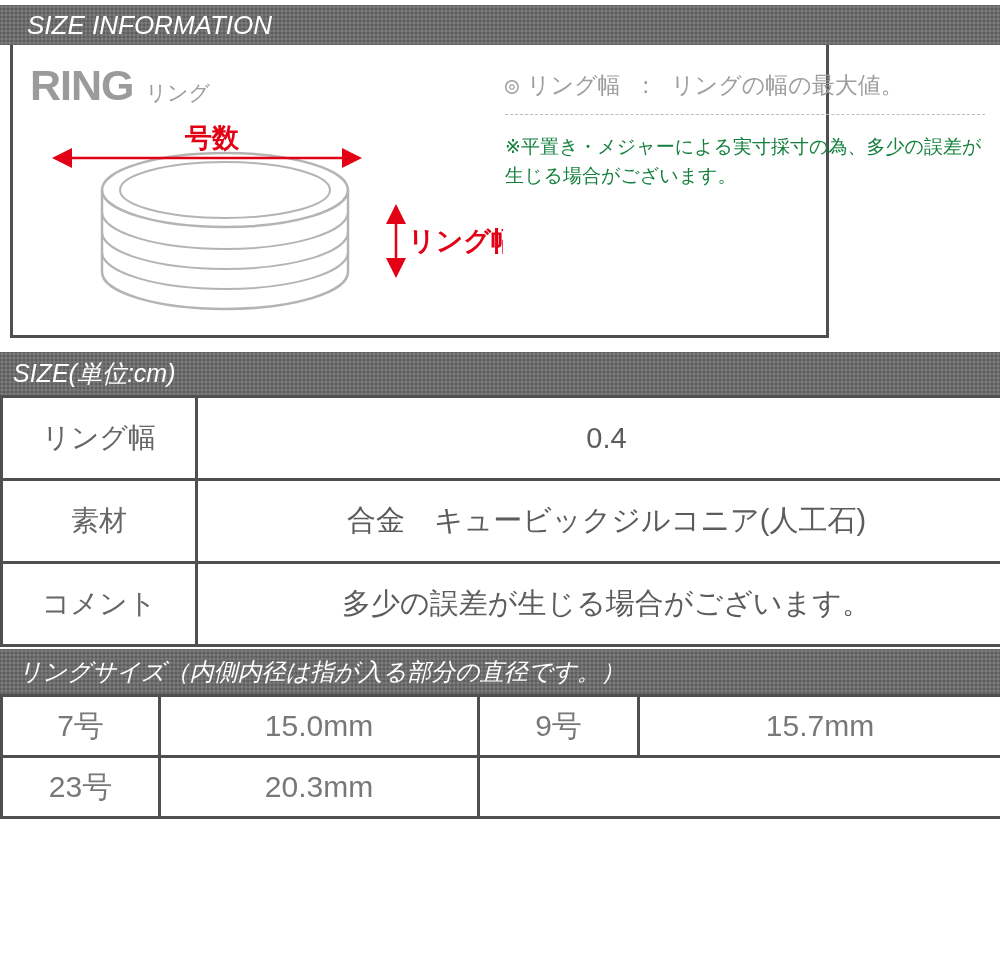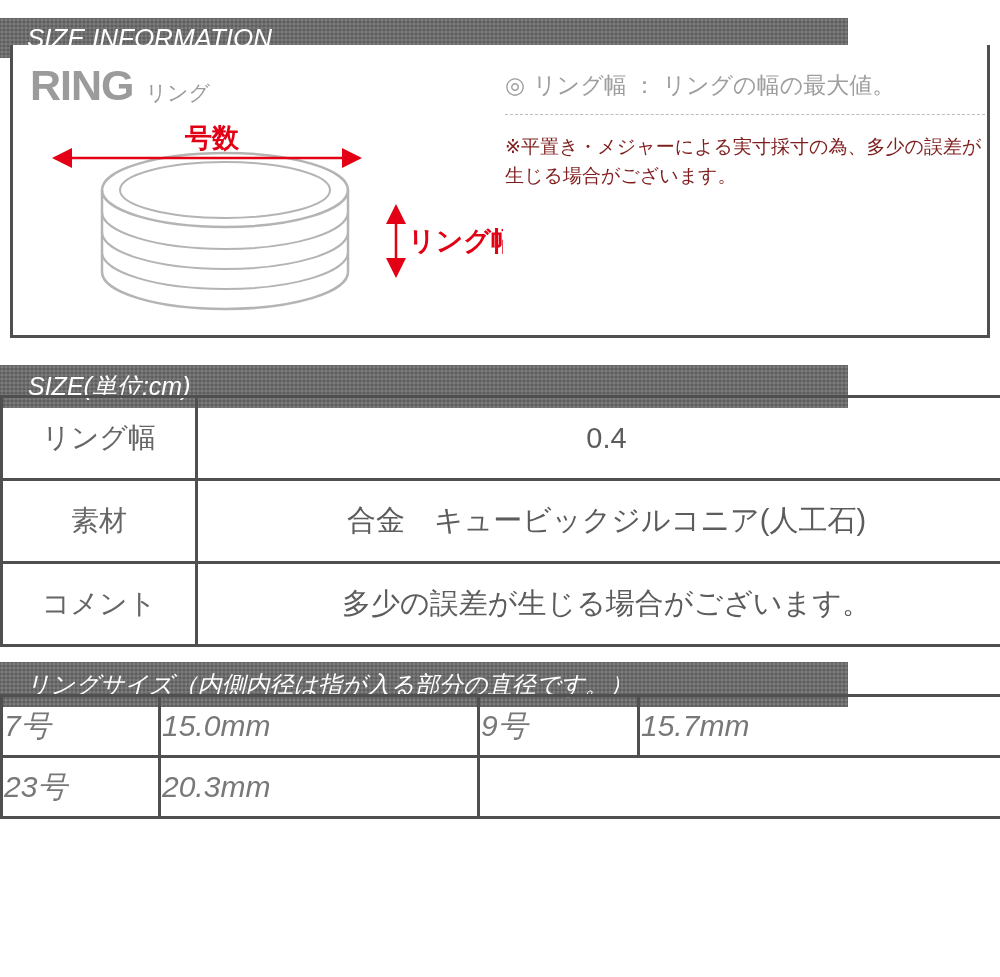--- a/index.html
+++ b/index.html
@@ -3,74 +3,74 @@
 <meta charset="utf-8">
 <style>
   html,body { margin:0; padding:0; }
   body {
     width:1000px; height:977px; position:relative; overflow:hidden;
     background:#ffffff;
     font-family:"Liberation Sans","DejaVu Sans",sans-serif;
   }
   
   .texbar {
-    position:absolute; left:0; width:848px; box-sizing:border-box;
+    position:absolute; left:0; width:1000px; box-sizing:border-box;
     background-color:#6d6d6d;
     background-image:
       radial-gradient(circle, rgba(255,255,255,0.10) 1px, transparent 1.3px),
       radial-gradient(circle, rgba(0,0,0,0.14) 1px, transparent 1.3px);
     background-size:4px 4px;
     background-position:0 0, 2px 2px;
     color:#ffffff; font-style:italic;
-    white-space:nowrap; overflow:hidden;margin-top:13px;
+    white-space:nowrap; overflow:hidden;
   }
   #bar-top    { top:5px;   height:40px; line-height:40px; font-size:26px; padding-left:27px; }
-  #bar-size   { top:352px; height:43px; line-height:43px; font-size:25px; padding-left:28px; }
-  #bar-rsize  { top:649px; height:45px; line-height:45px; font-size:24px; padding-left:26px; }
+  #bar-size   { top:352px; height:43px; line-height:43px; font-size:25px; padding-left:13px; }
+  #bar-rsize  { top:649px; height:45px; line-height:45px; font-size:24px; padding-left:18px; }
 
   
   #ring-box {
-    position:absolute; left:10px; top:45px; width:980px; height:293px;
+    position:absolute; left:10px; top:45px; width:819px; height:293px;
     box-sizing:border-box; background:#ffffff;
     border-left:3px solid #4f4f4f; border-right:3px solid #4f4f4f; border-bottom:3px solid #4f4f4f;
   }
   #ring-heading { position:absolute; left:17px; top:16px; white-space:nowrap; }
   #ring-heading .en { font-size:43px; font-weight:bold; color:#9b9b9b; letter-spacing:-1px; }
   #ring-heading .ja { font-size:21px; color:#9b9b9b; margin-left:12px; }
 
   #ring-svg { position:absolute; left:0; top:0; }
   .ring-stroke  { fill:none; stroke:#b4b4b4; stroke-width:2.5; }
   .ring-stroke2 { fill:none; stroke:#b4b4b4; stroke-width:2; }
   .red-line { stroke:#e30015; stroke-width:2.5; fill:none; }
   .red-label { font-family:"Liberation Sans","DejaVu Sans",sans-serif;
                font-size:27px; font-weight:bold; fill:#e30015; }
 
   
   #legend { position:absolute; left:492px; top:18px; width:480px; }
   .legend-line {
     font-size:23px; color:#9e9e9e; padding:7px 0 13px 0;
-    border-bottom:1px dashed #bcbcbc; white-space:nowrap;
+    border-bottom:1px dashed #bcbcbc; white-space:nowrap;font-family:Liberation Mono, monospace;
   }
   .legend-line .bullet { margin-right:8px; }
-  #legend-note { margin-top:17px; font-size:19px; color:#7f1d1d; line-height:1.55; }
+  #legend-note { margin-top:17px; font-size:19px; color:#15803d; line-height:1.55; }
 
   
   table { border-collapse:collapse; table-layout:fixed; }
   #spec-table { position:absolute; left:0; top:395px; width:1000px; }
   #spec-table td {
     border:3px solid #4f4f4f; height:78px; text-align:center; vertical-align:middle;
     overflow:hidden;
   }
   #spec-table td.label { font-size:28px; color:#666666; }
   #spec-table td.value { font-size:29px; color:#5c5c5c;padding-left:16px; }
 
   #size-table { position:absolute; left:0; top:694px; width:1000px; }
   #size-table td {
-    border:3px solid #4f4f4f; height:56px; vertical-align:middle;
-    font-size:30px; color:#787878; overflow:hidden;font-style:italic;
+    border:3px solid #4f4f4f; height:56px; text-align:center; vertical-align:middle;
+    font-size:30px; color:#787878; overflow:hidden;
   }
 </style>
 </head>
 <body>
 
 <div id="bar-top" class="texbar">SIZE INFORMATION</div>
 
 <div id="ring-box">
 
   <div id="ring-heading">

